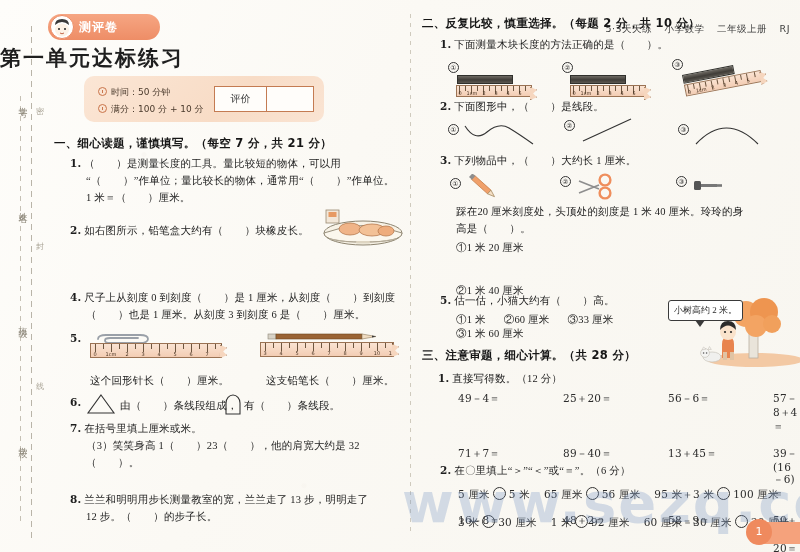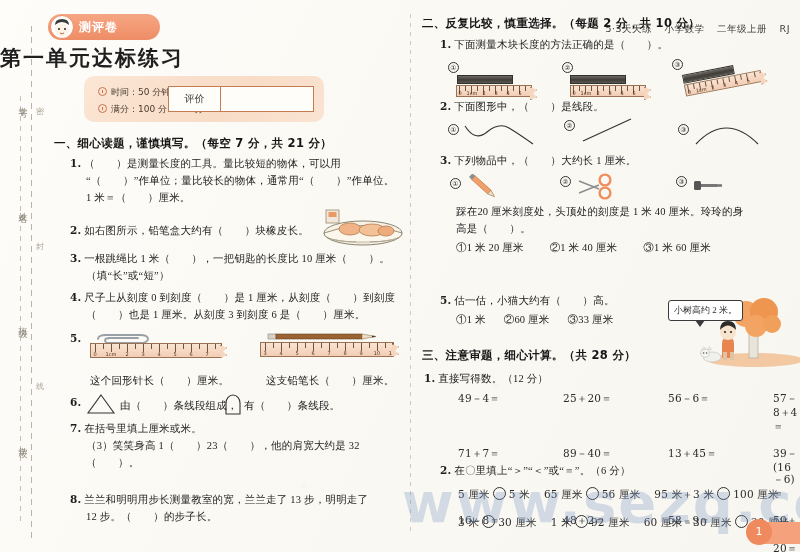--- a/index.html
+++ b/index.html
@@ -57,21 +57,21 @@
   .infobox { position:absolute; left:84px; top:76px; width:240px; height:46px;
      background:linear-gradient(135deg,#fbe6d5,#f8dcc6 60%,#fae4d3);
      border-radius:10px; }
   .infoline { position:absolute; left:14px; font-size:9px; color:#4a3a2c;
      font-family:"DejaVu Sans",sans-serif; white-space:nowrap; }
   .infoline.l1 { top:10px; } .infoline.l2 { top:27px; }
   .info-ico { display:inline-block; width:9px; height:9px; border:1px solid #c9744a;
      border-radius:50%; margin-right:4px; vertical-align:-1px; position:relative; }
   .info-ico::after { content:""; position:absolute; left:3px; top:1.5px; width:1px;
      height:3px; background:#c9744a; }
-  .evalbox { position:absolute; right:10px; top:10px; width:146px; height:26px;
+  .evalbox { position:absolute; right:10px; top:10px; width:100px; height:26px;
      border:1px solid #c47b52; background:#fffdfa; display:flex; }
   .evalbox .cellA { width:52px; border-right:1px solid #c47b52; display:flex;
      align-items:center; justify-content:center; font-size:10px; color:#3a3a3a; }
   .evalbox .cellB { flex:1; }
 
   
   .sec { font-size:11.5px; font-weight:bold; color:#161616; letter-spacing:.3px;
      font-family:"DejaVu Sans",sans-serif; }
   .q { font-size:10.5px; line-height:17px; color:#1d1d1d; letter-spacing:.2px; }
   .q .num { font-weight:bold; font-family:"DejaVu Serif",serif; }
@@ -192,24 +192,20 @@
         <ellipse cx="43" cy="25" rx="39" ry="12" fill="#f7f2e6" stroke="#8d8470" stroke-width="1"></ellipse>
         <path d="M4 25 q39 -15 78 0 q0 9 -39 9 q-39 0 -39 -9z" fill="#fbf7ed" stroke="#8d8470" stroke-width=".9"></path>
         <ellipse cx="30" cy="21" rx="11" ry="6" fill="#f0b488" stroke="#b87a4e" stroke-width=".8"></ellipse>
         <ellipse cx="52" cy="22" rx="13" ry="6" fill="#f3c196" stroke="#b87a4e" stroke-width=".8"></ellipse>
         <ellipse cx="66" cy="23" rx="8" ry="5" fill="#eeac7c" stroke="#b87a4e" stroke-width=".8"></ellipse>
         <path d="M10 31 q33 7 66 0" stroke="#bdb3a0" stroke-width=".8" fill="none"></path>
         <rect x="36" y="33" width="14" height="2.4" rx="1" fill="#ded5c2"></rect>
       </svg>
     </div>
 
-    <div class="abs q" style="left:26px; top:250px; width:338px;">
-      <div><span class="num">3.</span> <span>一根跳绳比 1 米（　　），一把钥匙的长度比 10 厘米（　　）。</span></div>
-      <div class="indent">（填“长”或“短”）</div>
-    </div>
 
     <div class="abs q" style="left:26px; top:289px; width:338px;">
       <div><span class="num">4.</span> <span>尺子上从刻度 0 到刻度（　　）是 1 厘米，从刻度（　　）到刻度</span></div>
       <div class="indent">（　　）也是 1 厘米。从刻度 3 到刻度 6 是（　　）厘米。</div>
     </div>
 
     <div class="abs q" style="left:26px; top:330px;">
       <span class="num">5.</span>
     </div>
     <div class="abs" style="left:46px; top:333px;">
@@ -450,21 +446,21 @@
       <svg width="34" height="24" viewBox="0 0 34 24" style="vertical-align:-13px">
         <rect x="3" y="8" width="7" height="9" rx="1.5" fill="#555"></rect>
         <rect x="10" y="11" width="16" height="3" fill="#777"></rect>
         <path d="M26 12.5 l5 0" stroke="#777" stroke-width="2.6"></path>
       </svg>
     </div>
 
     <div class="abs q" style="left:26px; top:203px; width:356px;">
       <div class="indent">踩在20 厘米刻度处，头顶处的刻度是 1 米 40 厘米。玲玲的身</div>
       <div class="indent">高是（　　）。</div>
-      <div class="indent row" style="gap:26px; margin-top:2px;">
+      <div class="indent row" style="gap:26px; margin-top:2px;flex-direction:column;">
         <span class="opt">①1 米 20 厘米</span>
         <span class="opt">②1 米 40 厘米</span>
         <span class="opt">③1 米 60 厘米</span>
       </div>
     </div>
 
     <div class="abs q" style="left:26px; top:292px; width:250px;">
       <div><span class="num">5.</span> <span>估一估，小猫大约有（　　）高。</span></div>
       <div class="indent row" style="gap:18px; margin-top:2px;">
         <span class="opt">①1 米</span>
@@ -499,21 +495,21 @@
             <circle cx="46.6" cy="57" r=".8" fill="#555"></circle>
         </g>
       </svg>
     </div>
     <div class="speech" style="left:254px; top:300px;">
       <span>小树高约 2 米。</span>
     </div>
 
     <div class="abs sec" style="left:8px; top:348px;">三、注意审题，细心计算。（共 28 分）</div>
 
-    <div class="abs q" style="left:10px; top:370px;text-align:right;">
+    <div class="abs q" style="left:24px; top:370px;text-align:right;">
       <span class="num">1.</span> <span>直接写得数。（12 分）</span>
     </div>
     <div class="abs calc calc-grid" style="left:44px; top:392px; width:340px;">
       <span>49－4＝</span>
       <span>25＋20＝</span>
       <span>56－6＝</span>
       <span>57－8＋4＝</span>
       <span>71＋7＝</span>
       <span>89－40＝</span>
       <span>13＋45＝</span>

